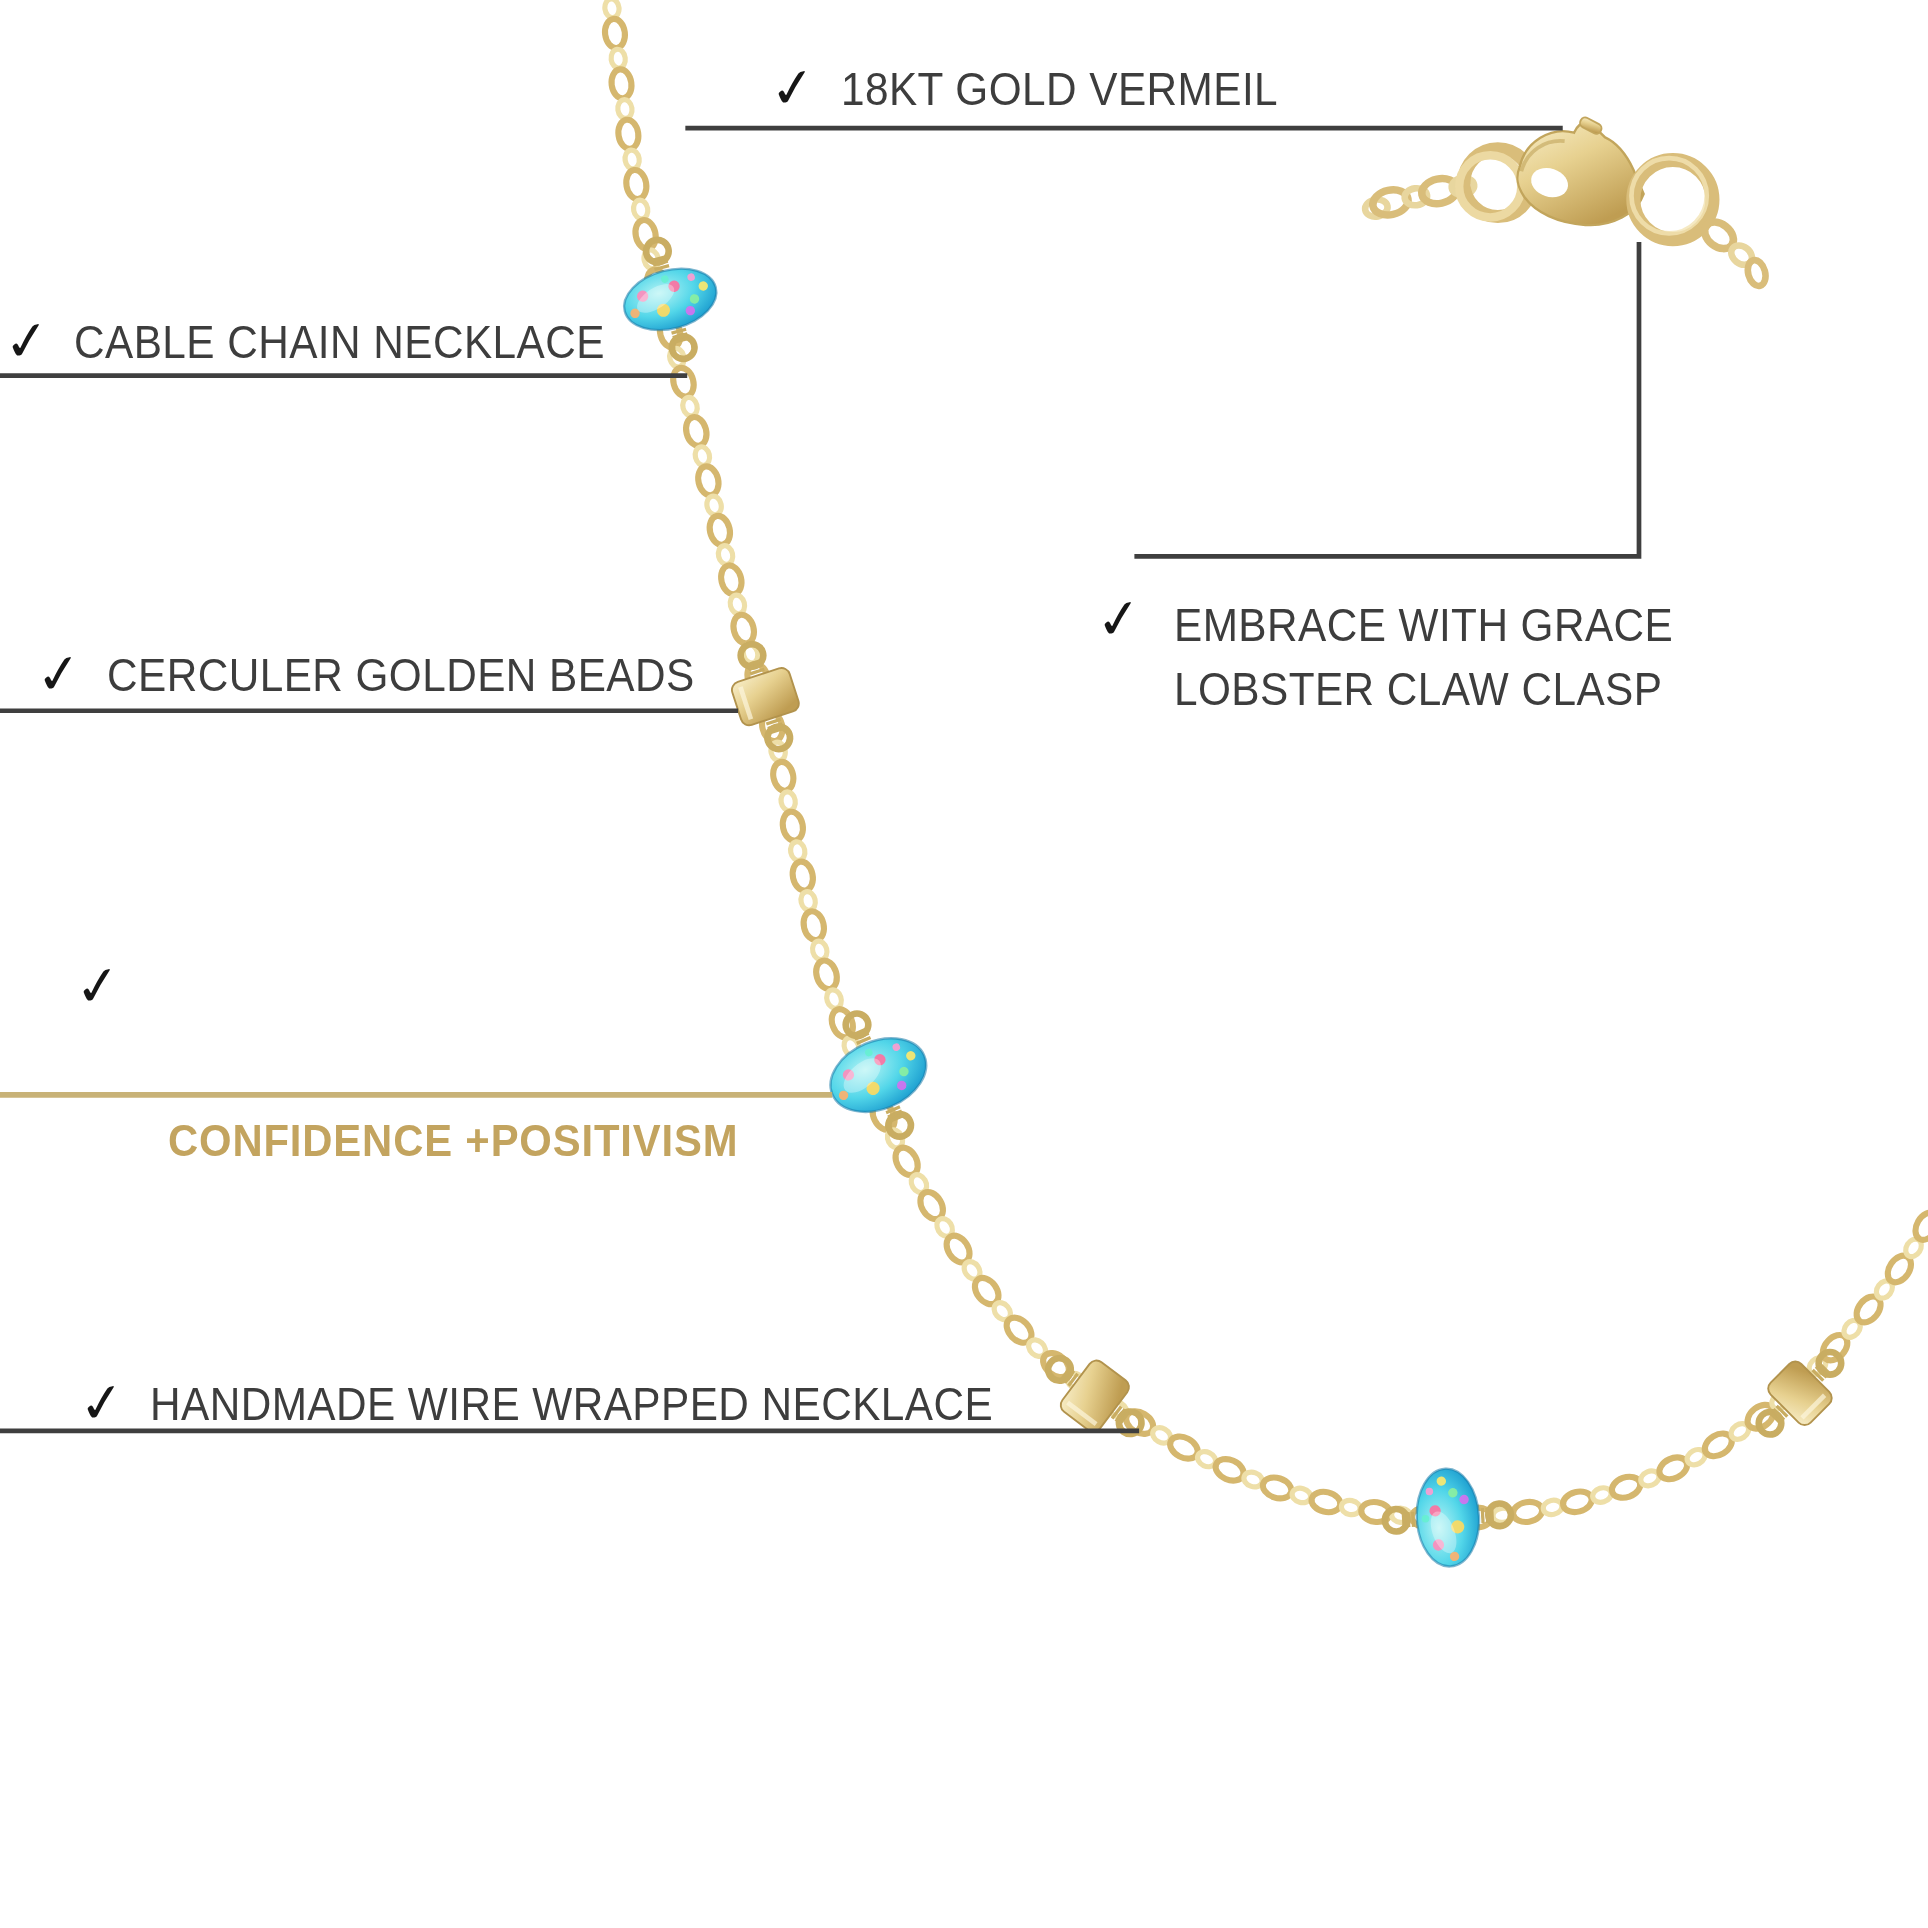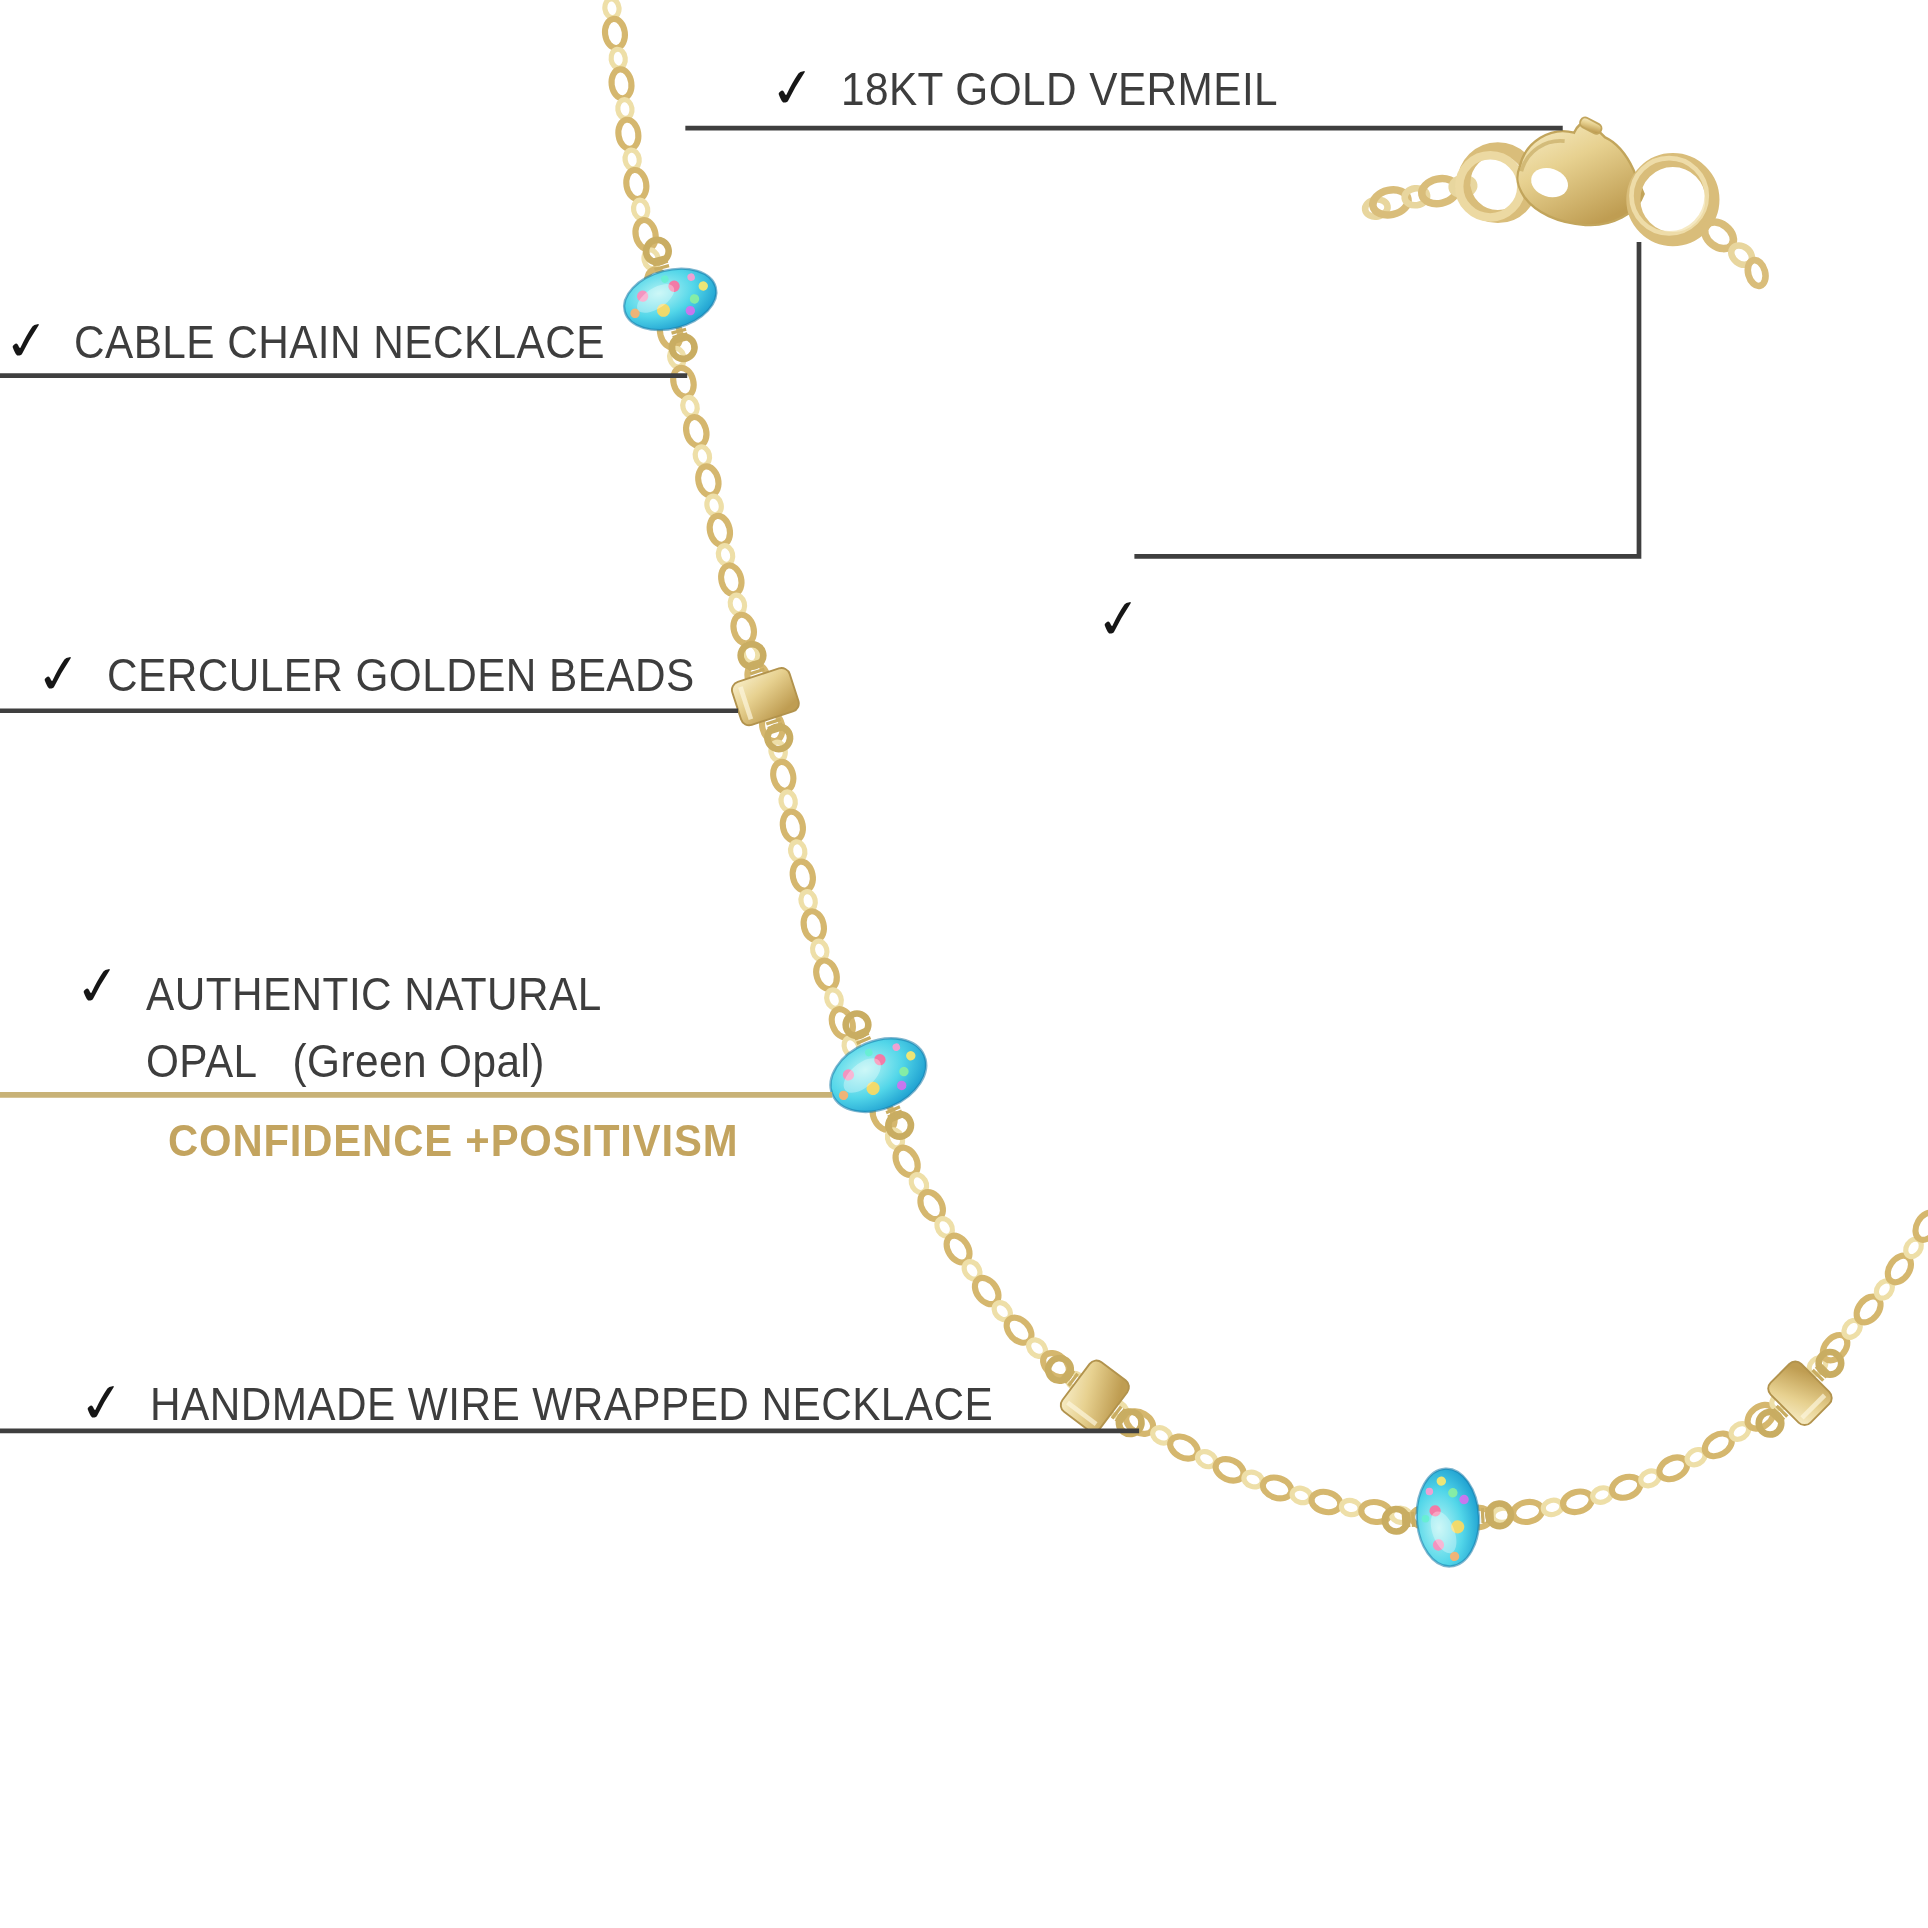--- a/index.html
+++ b/index.html
@@ -350,31 +350,31 @@
     <span class="txt">CABLE CHAIN NECKLACE</span>
   </div>
 
   <div class="callout" style="left:36px;top:648px;">
     <span class="check">✓</span>
     <span class="txt">CERCULER GOLDEN BEADS</span>
   </div>
 
   <div class="callout" style="left:75px;top:960px;">
     <span class="check">✓</span>
-    <span class="col">
-      <span class="txt">AUTHENTIC NATURAL</span>
-      <span class="txt">OPAL   (Green Opal)</span>
+  </div>
+
+  <div class="tagline" style="left:168px;top:1117px;">CONFIDENCE +POSITIVISM</div>
+
+  <div class="callout" style="left:1096px;top:593px;">
+    <span class="check">✓</span>
+    <span class="col" style="margin-left:7.5px;">
+      <span class="txt" style="line-height:64px;">EMBRACE WITH GRACE</span>
+      <span class="txt" style="line-height:64px;">LOBSTER CLAW CLASP</span>
     </span>
   </div>
 
-  <div class="tagline" style="left:168px;top:1117px;">CONFIDENCE +POSITIVISM</div>
-
-  <div class="callout" style="left:1096px;top:593px;">
-    <span class="check">✓</span>
-  </div>
-
   <div class="callout" style="left:79px;top:1377px;">
     <span class="check">✓</span>
     <span class="txt">HANDMADE WIRE WRAPPED NECKLACE</span>
   </div>
 
 </div>
 
 
 </body></html>

